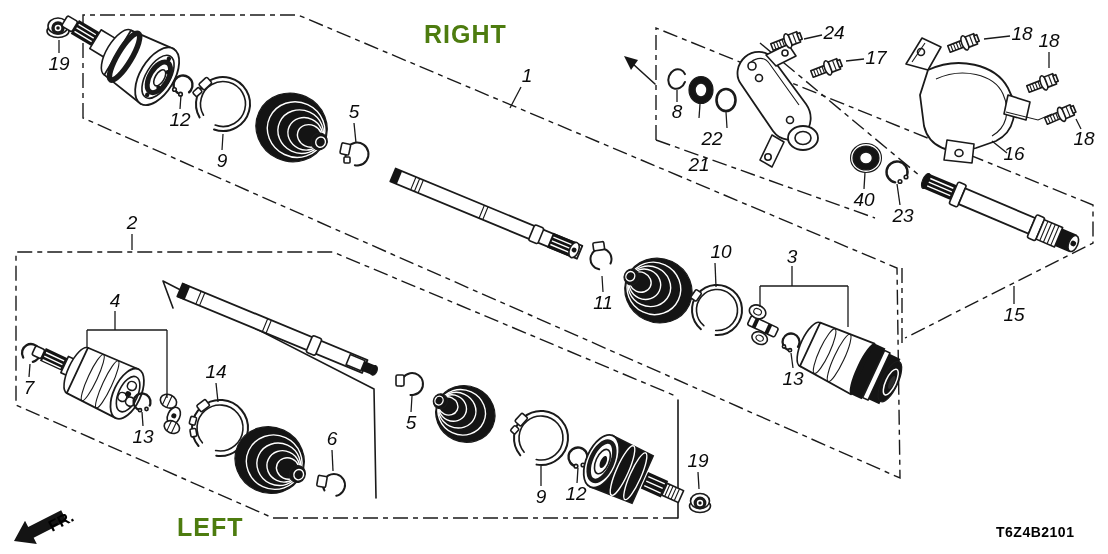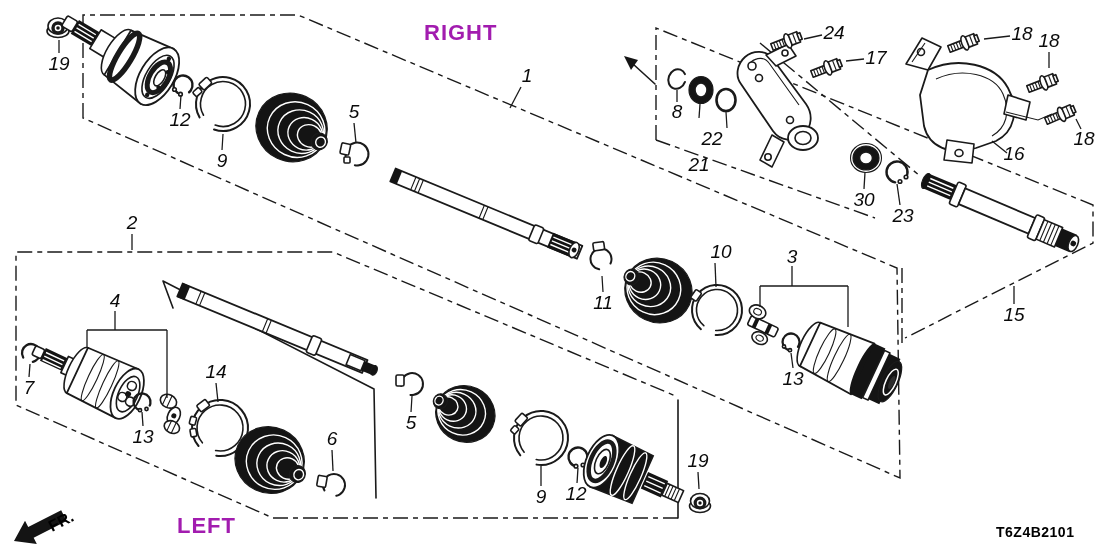--- a/index.html
+++ b/index.html
@@ -11,21 +11,21 @@
   .sw {fill:#fff;stroke:#1a1a1a;stroke-width:1.6;stroke-linejoin:round;}
   .sw2{fill:#fff;stroke:#1a1a1a;stroke-width:1.8;stroke-linejoin:round;}
   .dk {fill:#141414;stroke:none;}
   .dks{fill:#141414;stroke:#1a1a1a;stroke-width:1.2;}
   .wl {fill:none;stroke:#fff;stroke-width:1.4;}
   .dash{fill:none;stroke:#1a1a1a;stroke-width:1.4;stroke-dasharray:15 5 5 5;}
   .ring{fill:none;stroke:#1a1a1a;stroke-linecap:round;}
   #leader-layer line{stroke:#1a1a1a;stroke-width:1.3;}
   .callout{position:absolute;transform:translate(-50%,-50%);font-size:19px;color:#0a0a0a;
            font-family:"Liberation Sans",sans-serif;white-space:nowrap;font-style:italic;}
-  .sidelabel{position:absolute;font-weight:bold;font-size:22px;letter-spacing:1px;color:#a21caf;}
+  .sidelabel{position:absolute;font-weight:bold;font-size:25px;letter-spacing:1px;color:#4d7c0f;}
   .code{position:absolute;font-weight:bold;font-size:14px;letter-spacing:0.5px;color:#000;}
   .frtext{font-weight:bold;font-size:16px;fill:#000;}
 </style>
 </head>
 <body>
 
 <div id="stage">
 
 <svg width="1108" height="554" viewBox="0 0 1108 554">
   <defs>
@@ -429,21 +429,21 @@
       <div class="callout" style="left: 527px; top: 76px;">1</div>
       <div class="callout" style="left: 834px; top: 33px;">24</div>
       <div class="callout" style="left: 876px; top: 58px; text-align: center;">17</div>
       <div class="callout" style="left: 677px; top: 112px;">8</div>
       <div class="callout" style="left: 699px; top: 129px; margin-top: 36px;">21</div>
       <div class="callout" style="left: 712px; top: 139px;">22</div>
       <div class="callout" style="left: 1022px; top: 34px;">18</div>
       <div class="callout" style="left: 1049px; top: 41px;">18</div>
       <div class="callout" style="left: 1084px; top: 139px;">18</div>
       <div class="callout" style="left: 1014px; top: 154px;">16</div>
-      <div class="callout" style="left: 864px; top: 200px;">30</div>
+      <div class="callout" style="left: 864px; top: 200px;">40</div>
       <div class="callout" style="left: 903px; top: 216px;">23</div>
       <div class="callout" style="left: 1014px; top: 315px;">15</div>
       <div class="callout" style="left: 603px; top: 303px;">11</div>
       <div class="callout" style="left: 721px; top: 252px;">10</div>
       <div class="callout" style="left: 792px; top: 257px;">3</div>
       <div class="callout" style="left: 793px; top: 379px;">13</div>
       <div class="callout" style="left: 132px; top: 223px;">2</div>
       <div class="callout" style="left: 115px; top: 301px;">4</div>
       <div class="callout" style="left: 29px; top: 388px;">7</div>
       <div class="callout" style="left: 143px; top: 437px;">13</div>

